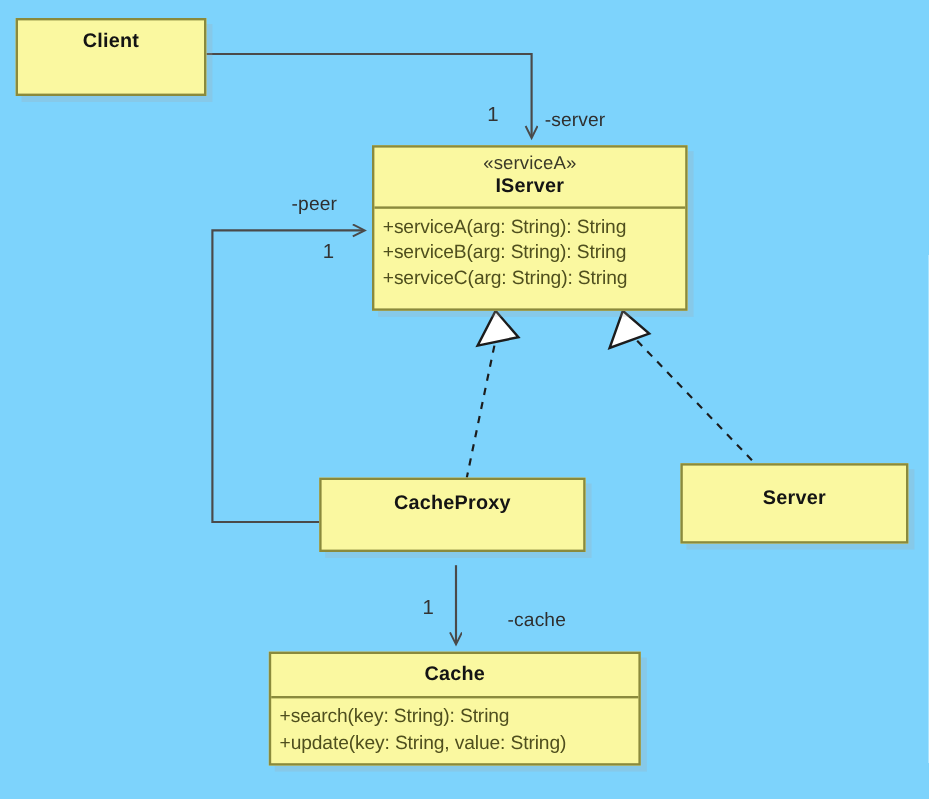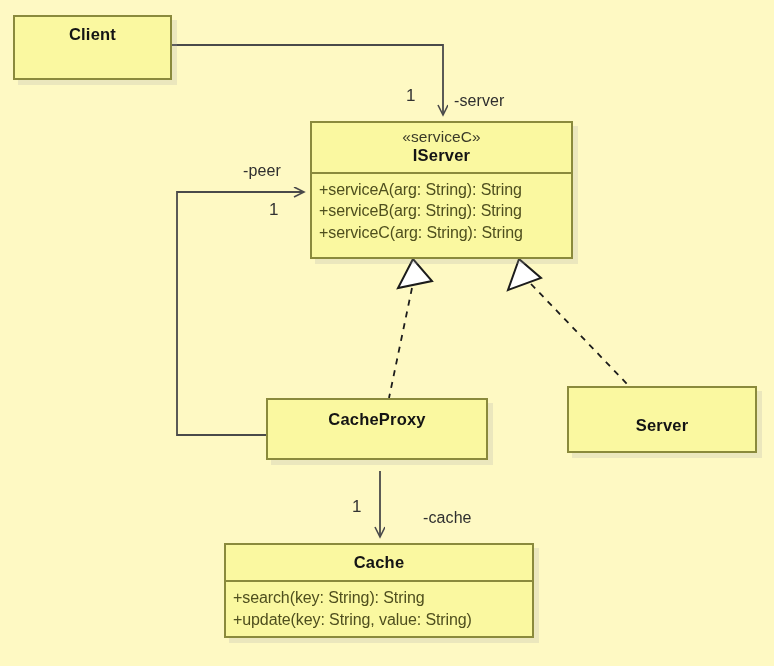--- a/index.html
+++ b/index.html
@@ -5,21 +5,21 @@
 <style>
   html, body {
     margin: 0;
     padding: 0;
     background: #ffffff;
   }
   #canvas {
     position: relative;
     width: 774px;
     height: 666px;
-    background: #fef9c3;
+    background: #7dd3fc;
     font-family: "Liberation Sans", sans-serif;
     overflow: hidden;
   }
   #edges {
     position: absolute;
     left: 0; top: 0;
     width: 774px;
     height: 666px;
     pointer-events: none;
   }
@@ -84,21 +84,21 @@
 
   
   #box-client      { left: 13px;  top: 15px;  width: 159px; height: 65px; }
   #box-iserver     { left: 310px; top: 121px; width: 263px; height: 138px; }
   #box-cacheproxy  { left: 266px; top: 398px; width: 222px; height: 62px; }
   #box-server      { left: 567px; top: 386px; width: 190px; height: 67px; }
   #box-cache       { left: 224px; top: 543px; width: 310px; height: 95px; }
 
   #box-client .uml-head     { padding-top: 8px; }
   #box-cacheproxy .uml-head { padding-top: 10px; }
-  #box-server .uml-head     { padding-top: 28px; }
+  #box-server .uml-head     { padding-top: 18px; }
   #box-cache .uml-head      { padding-top: 8px; padding-bottom: 8px; }
 </style>
 </head>
 <body>
 
 <div id="canvas">
 
   <svg id="edges" viewBox="0 0 774 666" width="774" height="666" xmlns="http://www.w3.org/2000/svg">
     <defs>
       <marker id="openArrow" markerWidth="14" markerHeight="14" refX="10" refY="5" orient="auto" markerUnits="userSpaceOnUse">
@@ -133,21 +133,21 @@
   </svg>
 
   <div class="uml-box" id="box-client">
     <div class="uml-head">
       <span class="classname">Client</span>
     </div>
   </div>
 
   <div class="uml-box" id="box-iserver">
     <div class="uml-head with-divider">
-      <span class="stereotype">«serviceC»</span>
+      <span class="stereotype">«serviceA»</span>
       <span class="classname">IServer</span>
     </div>
     <div class="uml-members">
       <span class="member">+serviceA(arg: String): String</span>
       <span class="member">+serviceB(arg: String): String</span>
       <span class="member">+serviceC(arg: String): String</span>
     </div>
   </div>
 
   <div class="uml-box" id="box-cacheproxy">

